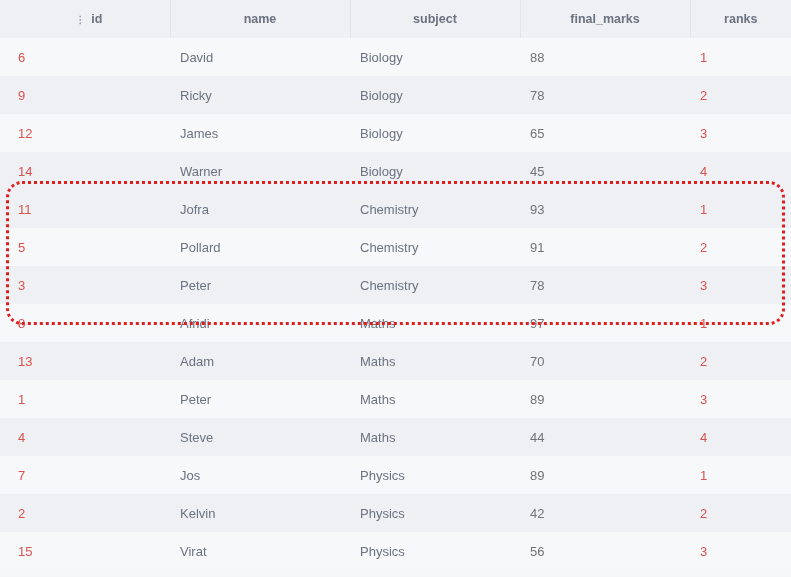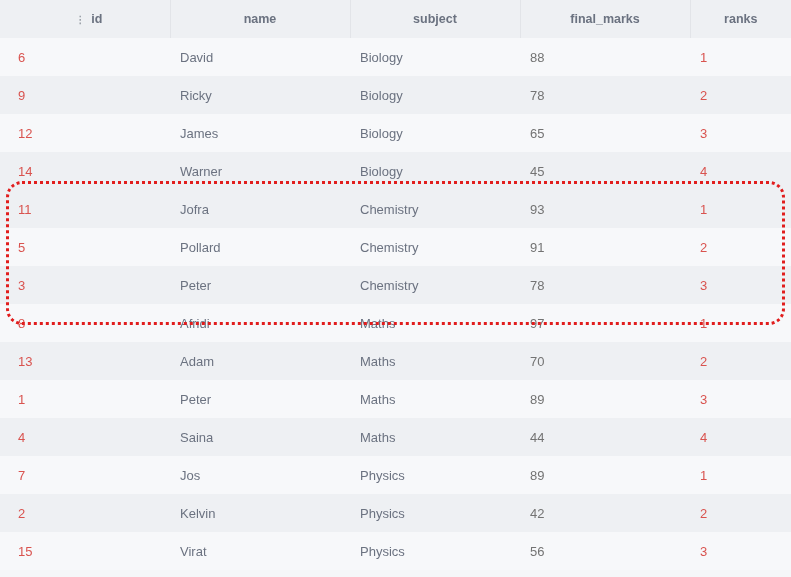--- a/index.html
+++ b/index.html
@@ -158,21 +158,21 @@
       </div>
       <div class="tr odd">
         <div class="td col-id idcell">1</div>
         <div class="td col-name">Peter</div>
         <div class="td col-subject">Maths</div>
         <div class="td col-marks markscell">89</div>
         <div class="td col-ranks rankscell">3</div>
       </div>
       <div class="tr even">
         <div class="td col-id idcell">4</div>
-        <div class="td col-name">Saina</div>
+        <div class="td col-name">Steve</div>
         <div class="td col-subject">Maths</div>
         <div class="td col-marks markscell">44</div>
         <div class="td col-ranks rankscell">4</div>
       </div>
       <div class="tr odd">
         <div class="td col-id idcell">7</div>
         <div class="td col-name">Jos</div>
         <div class="td col-subject">Physics</div>
         <div class="td col-marks markscell">89</div>
         <div class="td col-ranks rankscell">1</div>

